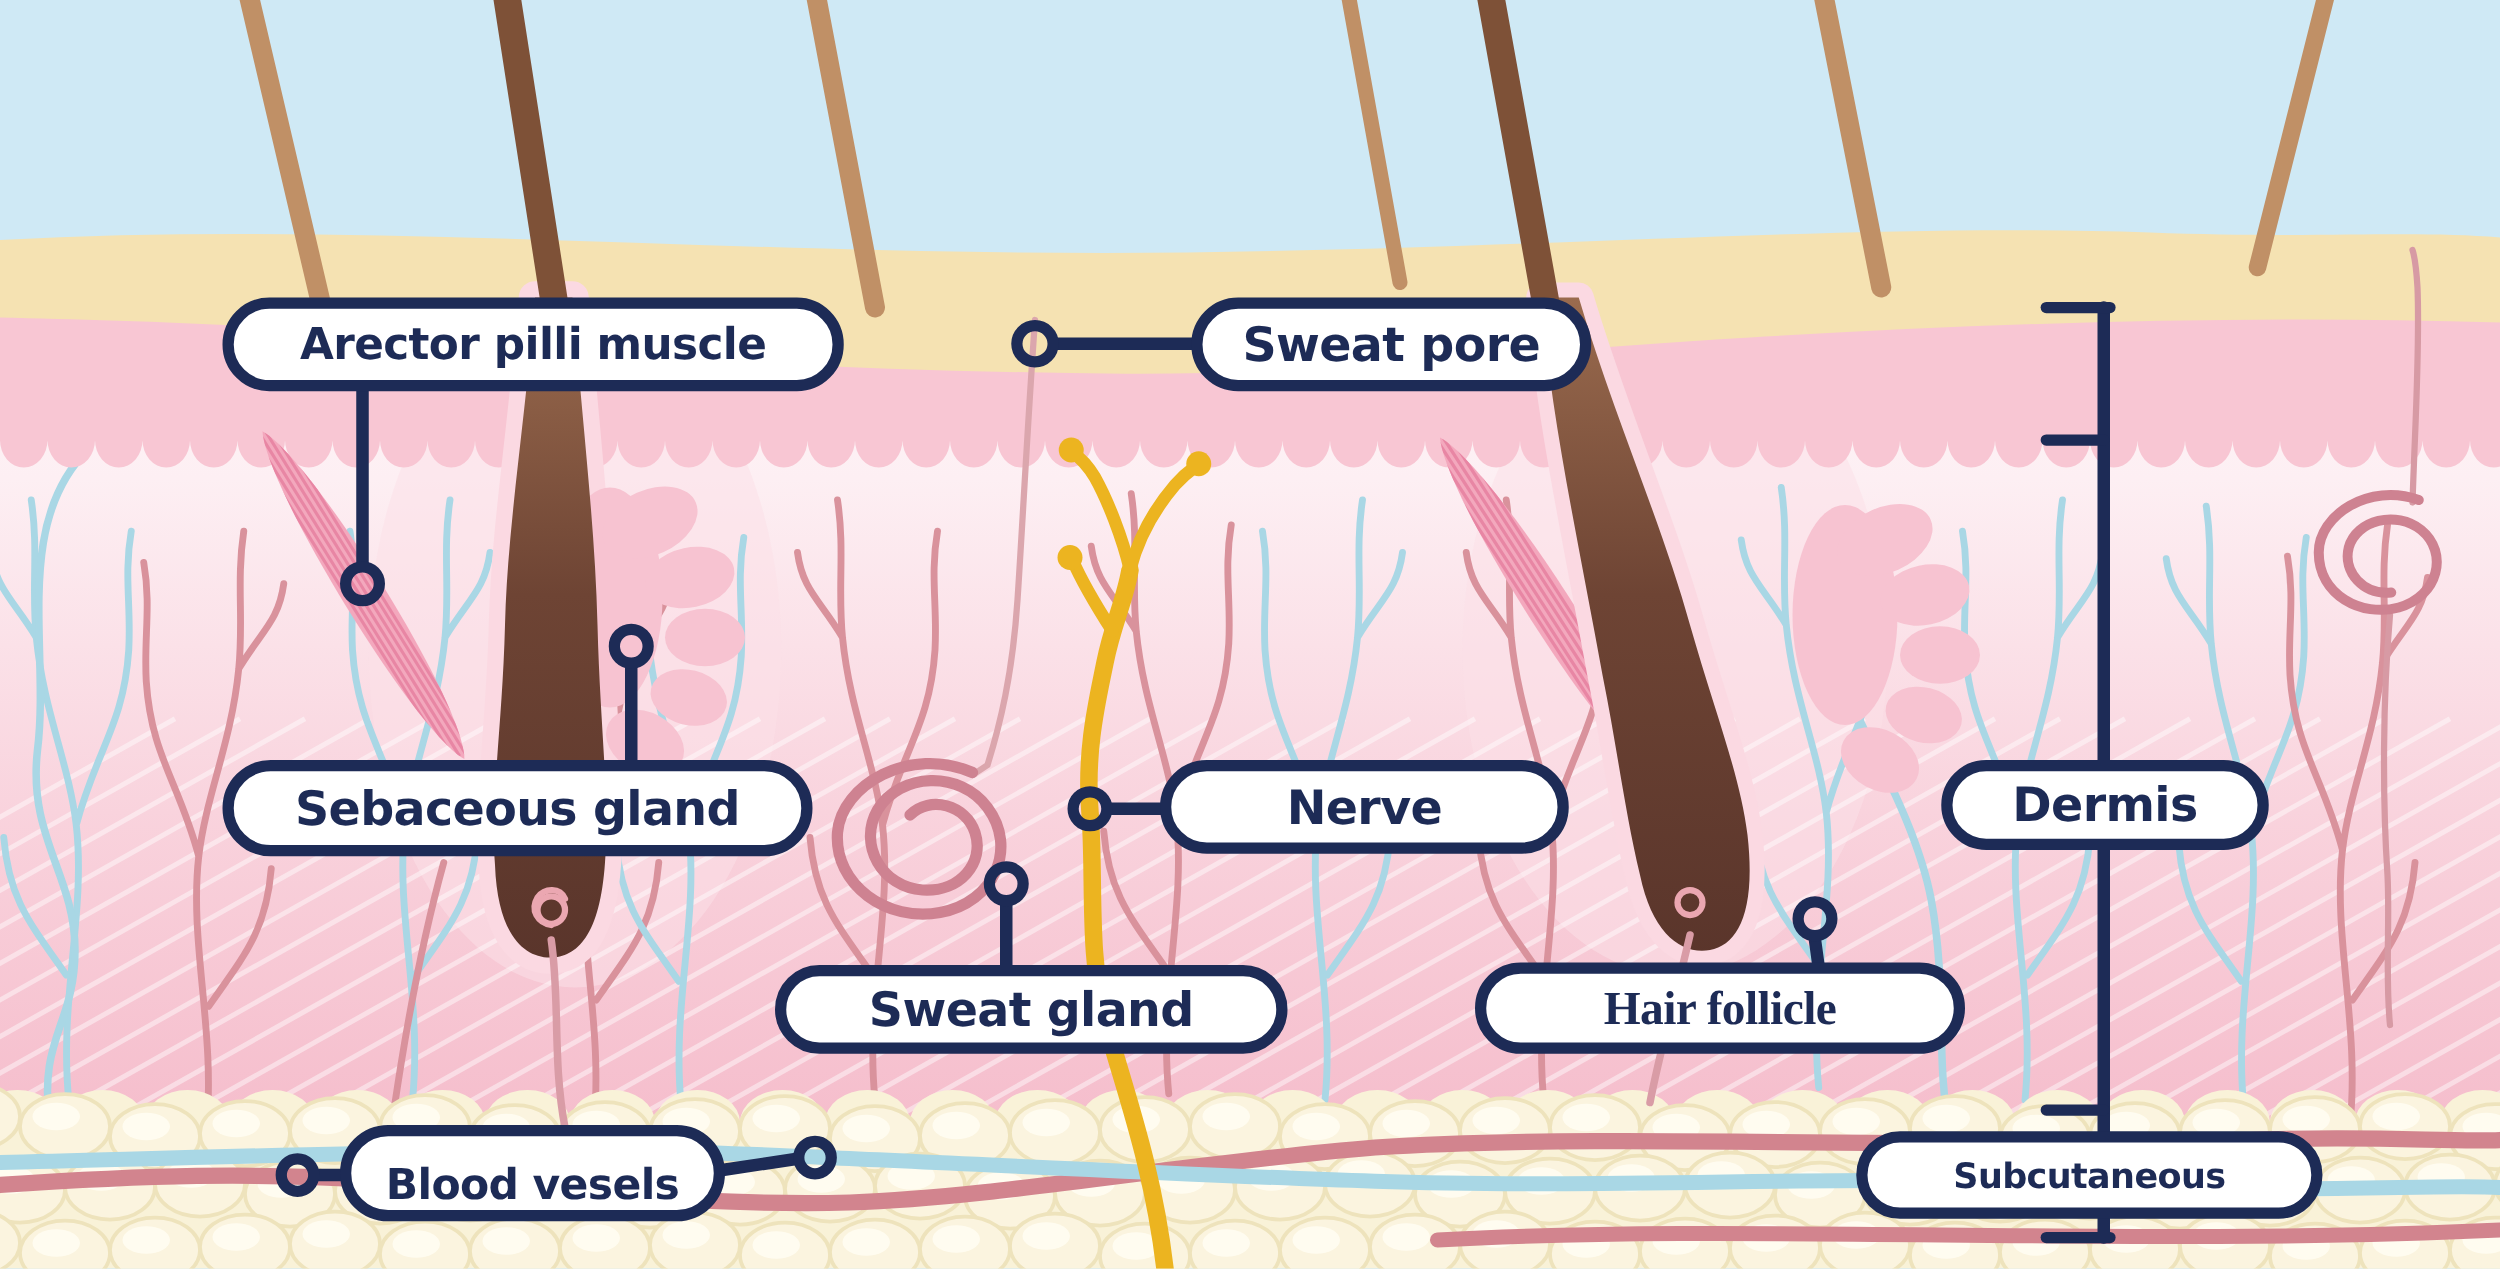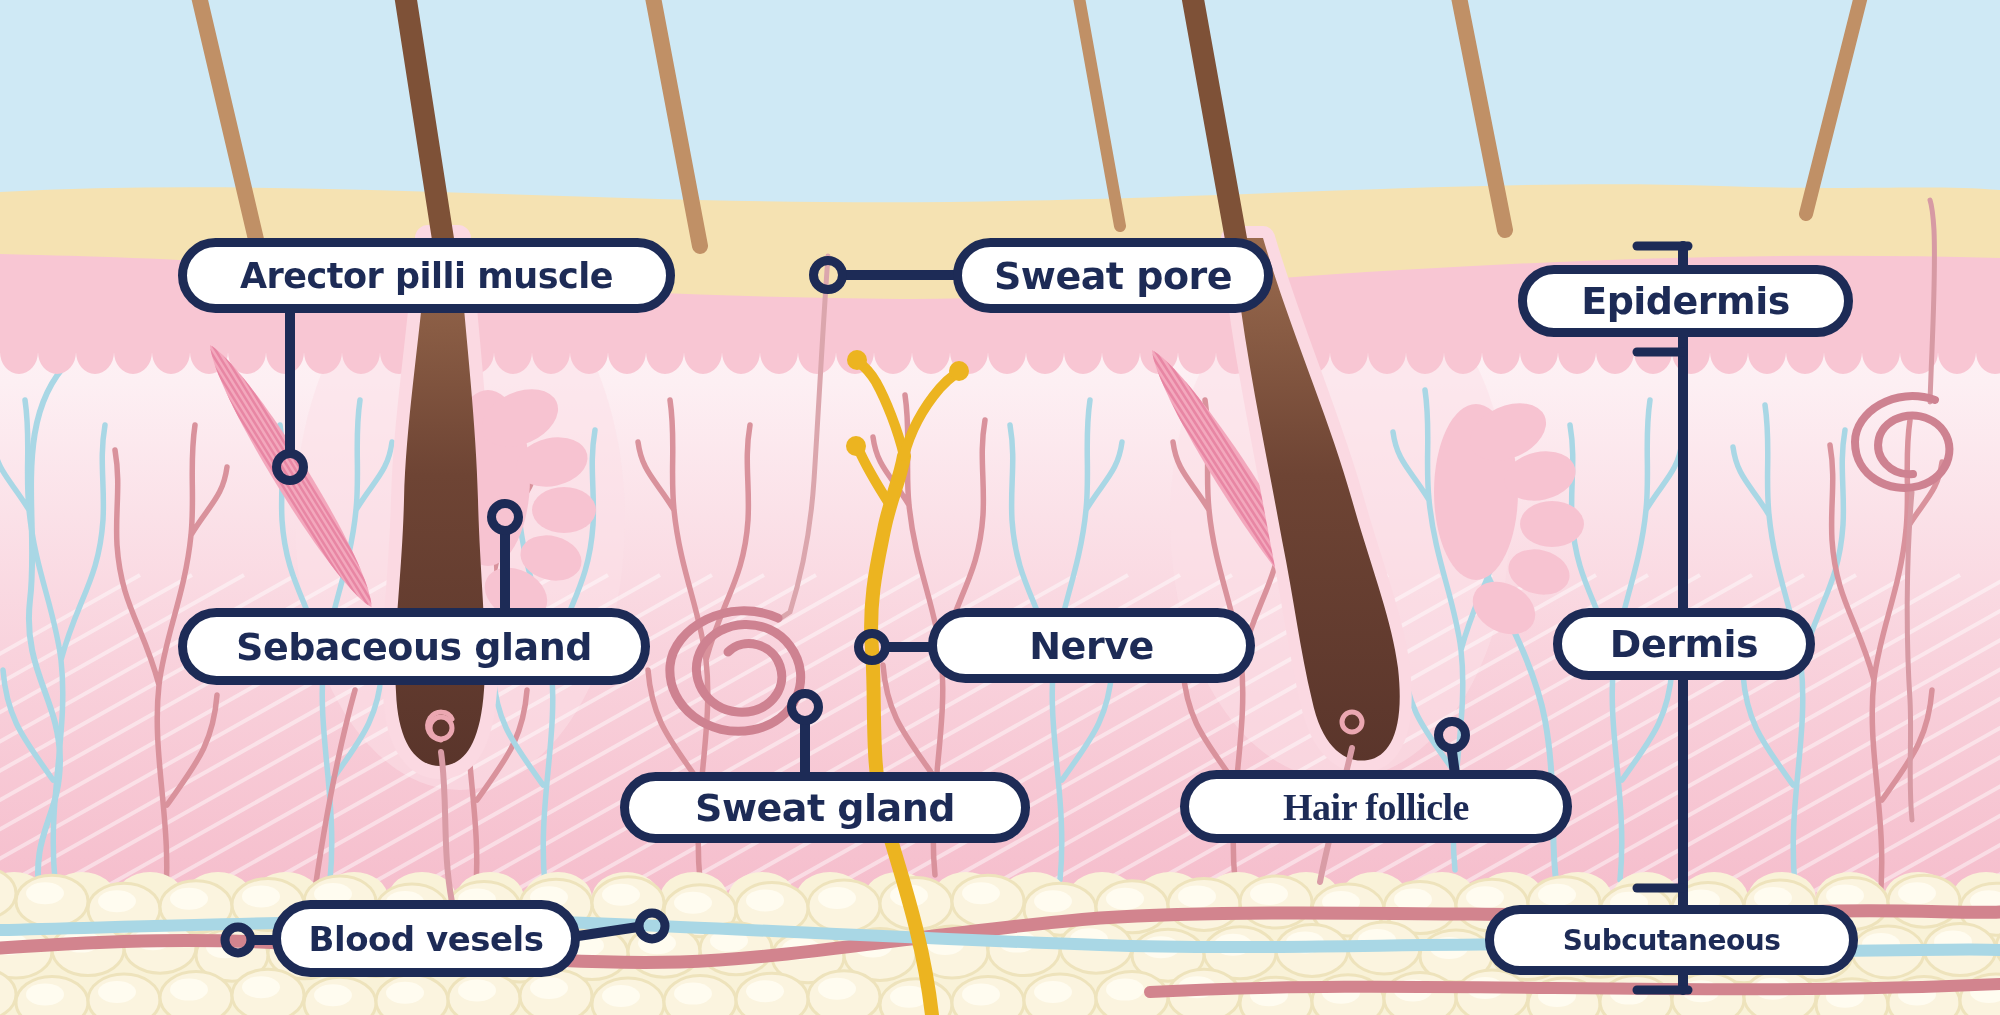--- a/index.html
+++ b/index.html
@@ -16,21 +16,21 @@
         align-items:center;justify-content:center;color:var(--navy);
         font-weight:700;font-size:38px;white-space:nowrap;letter-spacing:-0.5px;}
   .p-arector{left:178px;top:238px;width:497px;height:75px;font-size:35px;justify-content:center;}
   .p-sweatpore{left:953px;top:238px;width:320px;height:75px;text-align:right;}
   .p-epidermis{left:1518px;top:265px;width:335px;height:72px;}
   .p-sebaceous{left:178px;top:608px;width:472px;height:77px;}
   .p-nerve{left:928px;top:608px;width:327px;height:75px;}
   .p-dermis{left:1553px;top:608px;width:262px;height:72px;}
   .p-sweatgland{left:620px;top:772px;width:410px;height:71px;}
   .p-hairfollicle{left:1180px;top:770px;width:392px;height:73px;font-family:Liberation Serif, serif;}
-  .p-blood{left:272px;top:900px;width:308px;height:77px;font-size:34px;}
+  .p-blood{left:272px;top:900px;width:308px;height:77px;font-size:34px;align-items:flex-end;}
   .p-subcut{left:1485px;top:905px;width:373px;height:70px;font-size:28px;}
   .nvS{stroke:var(--navy);fill:none;}
   .ring{stroke:var(--navy);fill:none;stroke-width:9;}
 </style>
 </head>
 <body>
 
 <div class="scene">
 
 <svg id="art" width="2000" height="1015" viewBox="0 0 2000 1015">
@@ -432,23 +432,20 @@
     <circle class="ring" cx="652" cy="926" r="13"></circle>
   </g>
 </svg>
 
 <div class="pill p-arector">
       <span>Arector pilli muscle</span>
     </div>
 <div class="pill p-sweatpore">
       <span>Sweat pore</span>
     </div>
-<div class="pill p-epidermis">
-      <span>Epidermis</span>
-    </div>
 <div class="pill p-nerve">
       <span>Nerve</span>
     </div>
 <div class="pill p-sebaceous">
       <span>Sebaceous gland</span>
     </div>
 <div class="pill p-dermis">
       <span>Dermis</span>
     </div>
 <div class="pill p-sweatgland">

